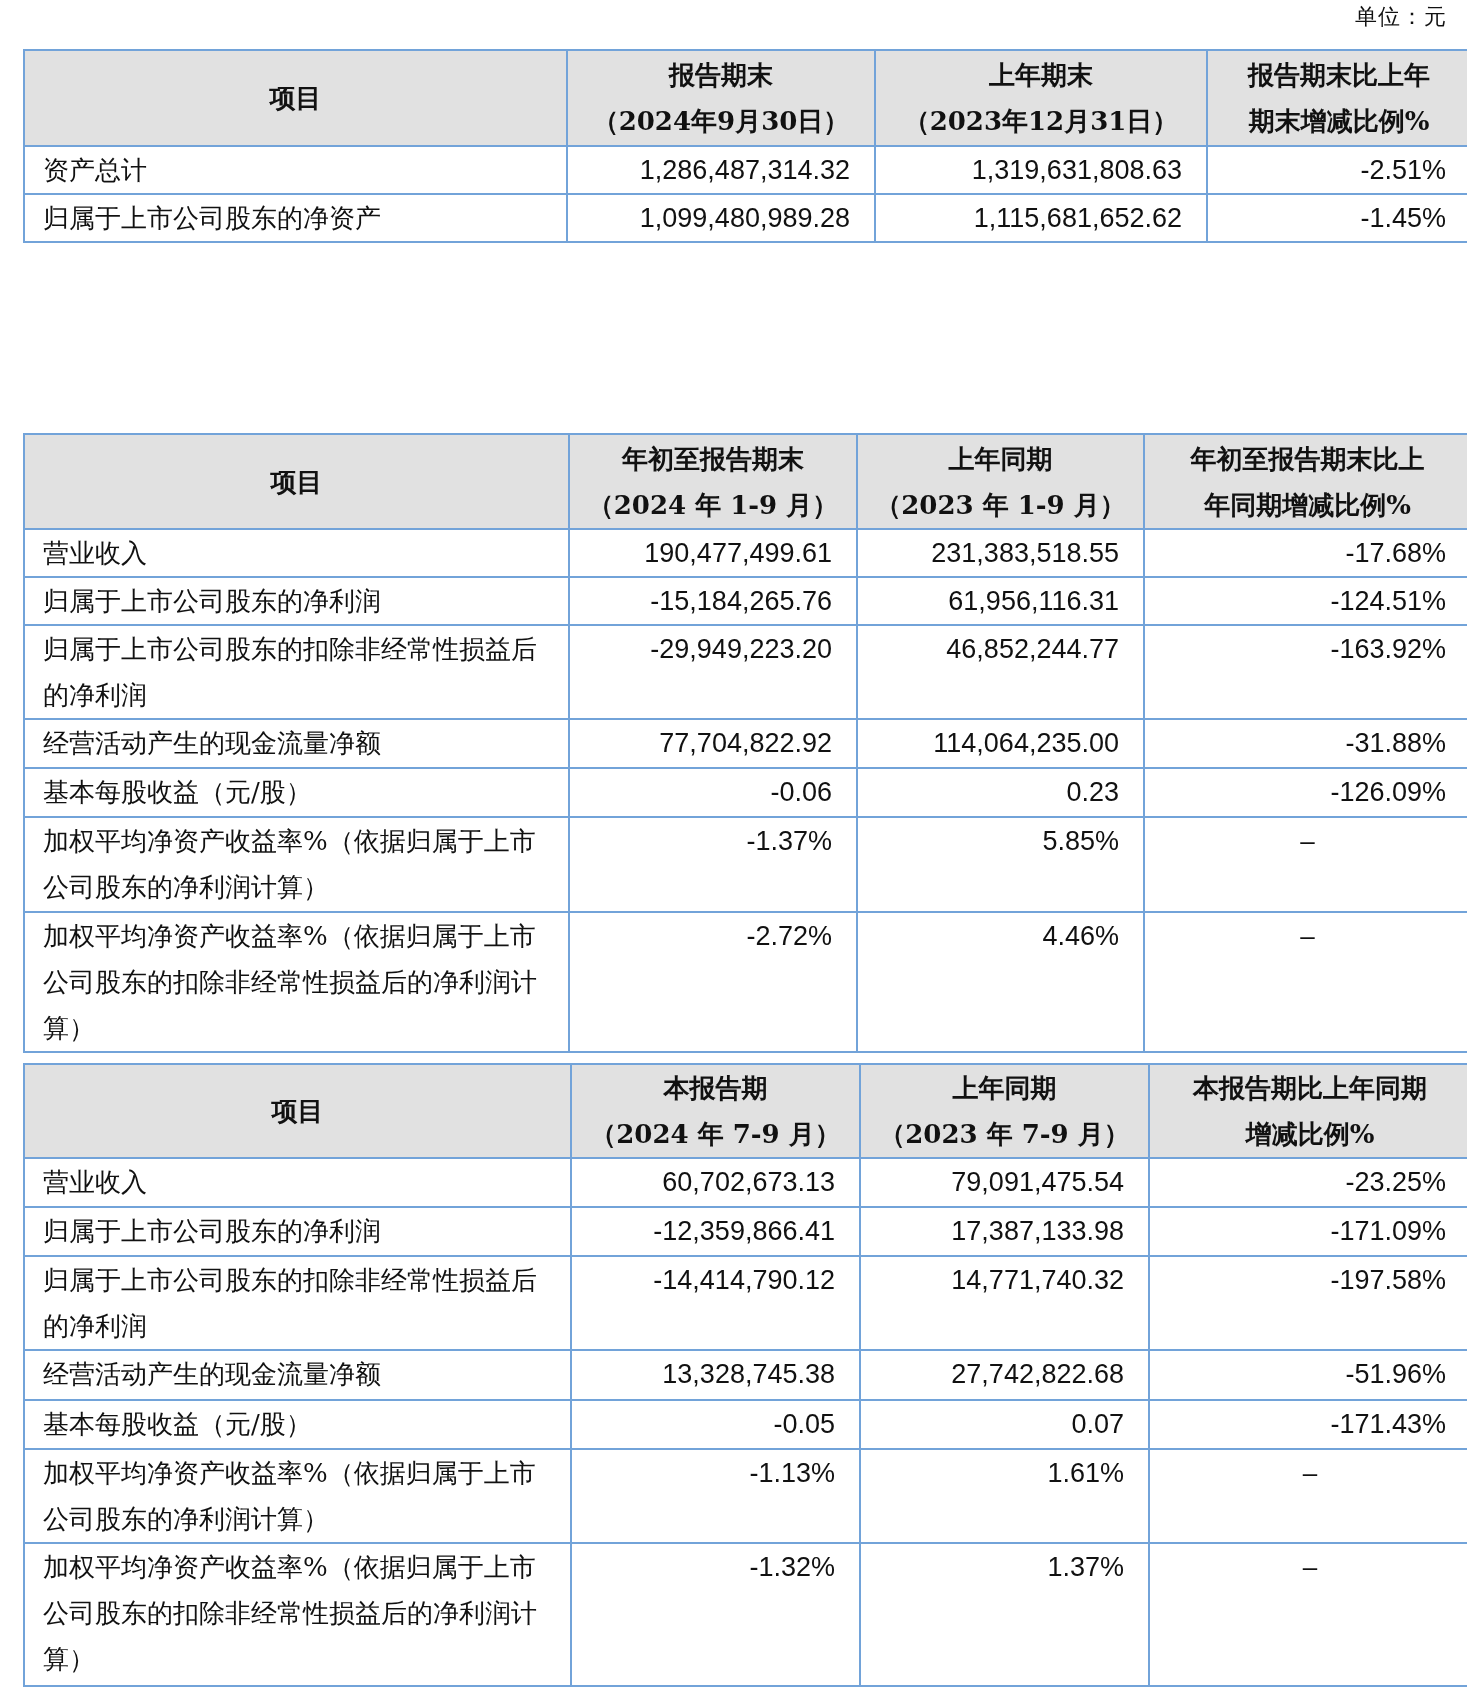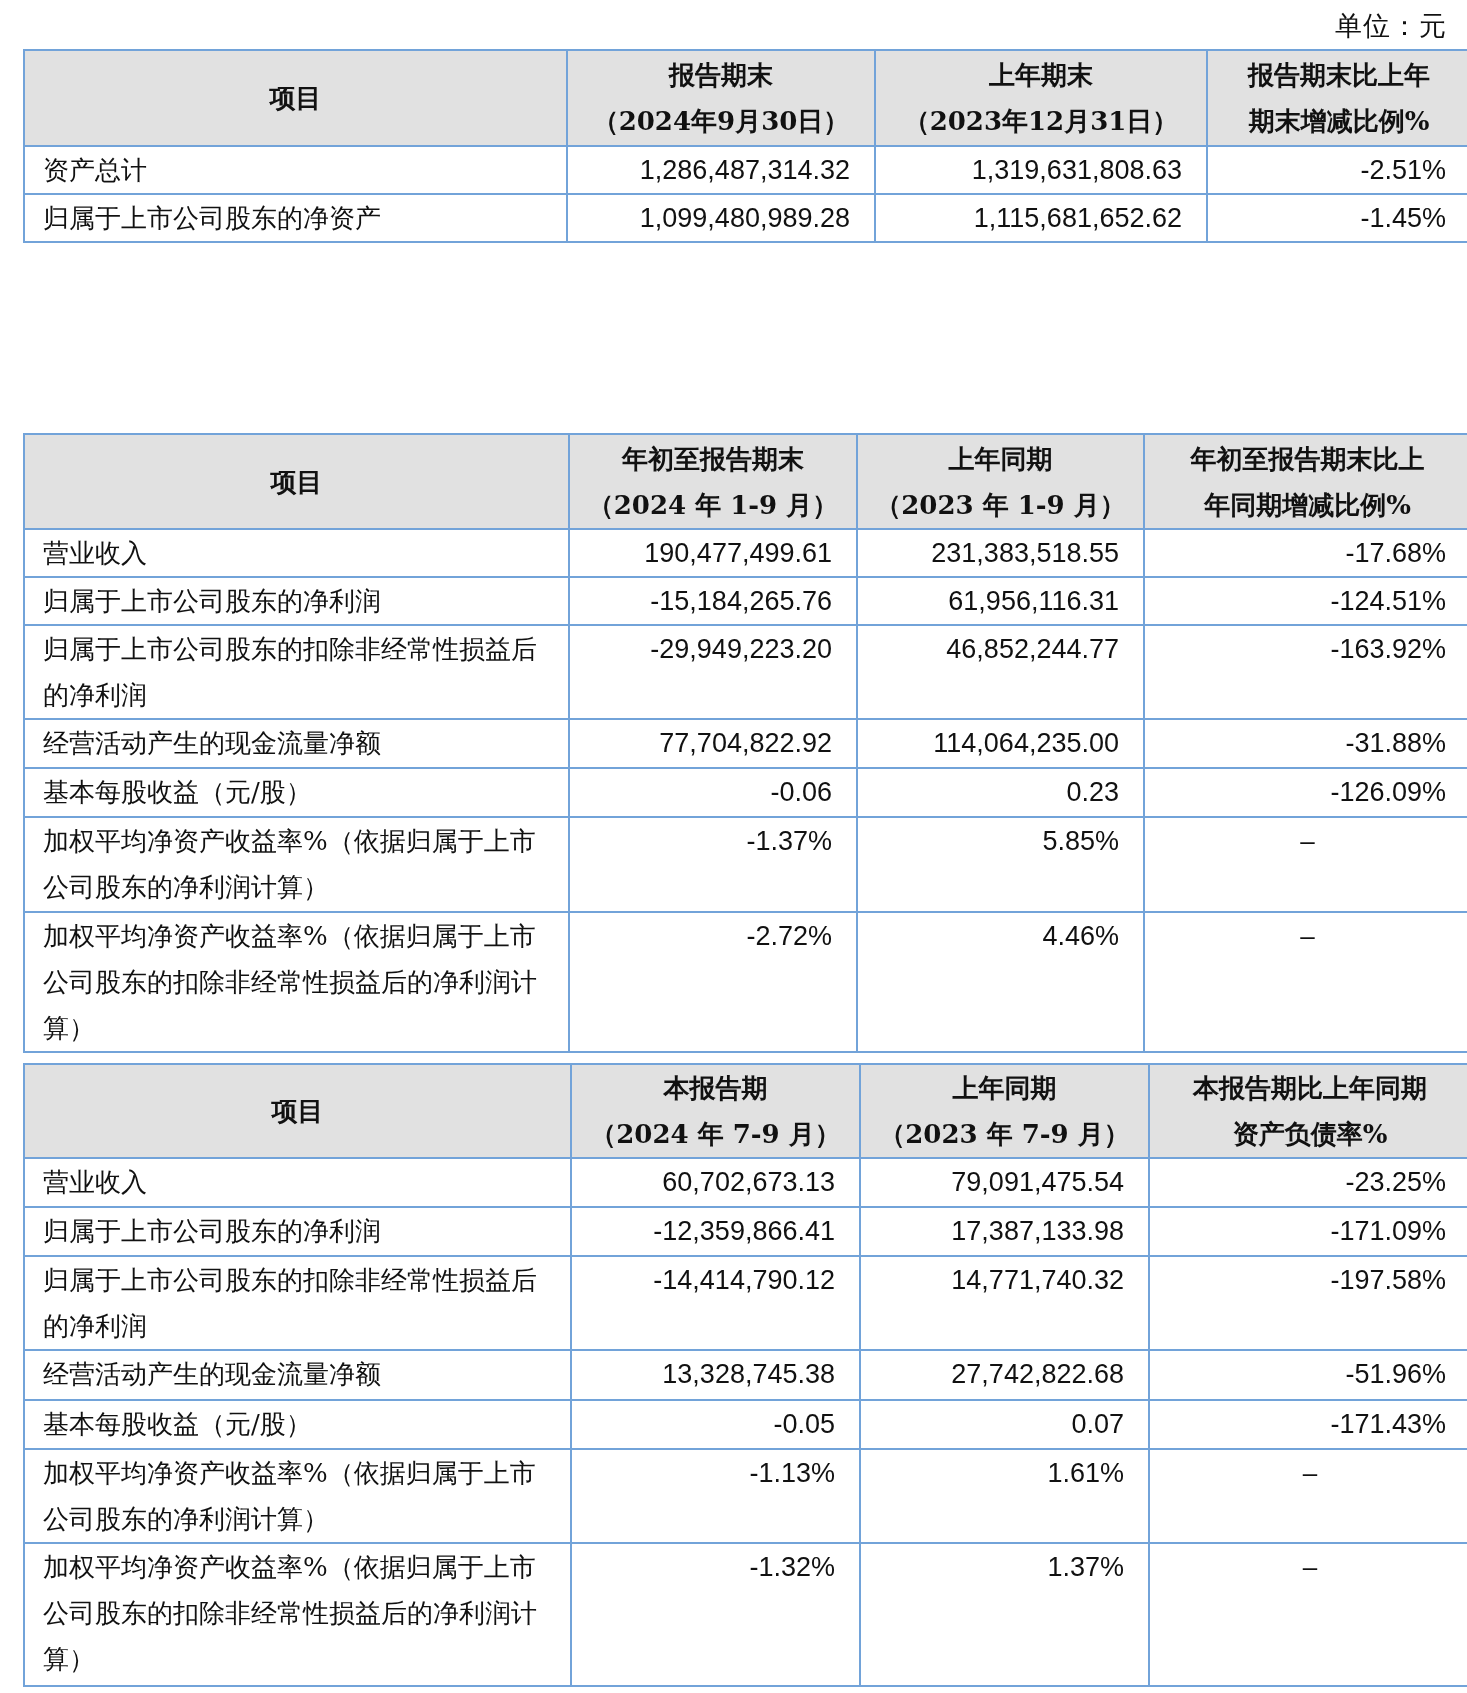--- a/index.html
+++ b/index.html
@@ -1,18 +1,18 @@
 <!DOCTYPE html>
 <html><head>
 <meta charset="utf-8">
 <style>
   html, body { margin:0; padding:0; background:#ffffff; }
   body { width:1467px; height:1693px; position:relative; overflow:hidden;
          font-family:"DejaVu Serif","Liberation Serif",serif; color:#111; }
-  .unit { position:absolute; right:20px; top:8px; font-size:27px; letter-spacing:1px;text-align:right; }
+  .unit { position:absolute; right:20px; top:2px; font-size:22px; letter-spacing:1px;text-align:right; }
   table.fin { position:absolute; left:23px; width:1447px; border-collapse:collapse; table-layout:fixed; }
   table.fin td { border:2px solid #72a3d9; padding:0 18px; font-size:26px; vertical-align:top; line-height:46px; }
   table.fin tr.hdr td { background:#e1e1e1; text-align:center; vertical-align:middle; font-weight:bold; line-height:46px; padding:0 8px; }
   table.fin td.num { text-align:right; font-family:"Liberation Sans","DejaVu Sans",sans-serif; font-size:27px; padding-right:24px; }
   table.fin td.dash { text-align:center; font-family:"Liberation Sans",sans-serif; }
   table.fin td.label { text-align:left; }
   .hl { display:block; white-space:nowrap; }
 </style>
 </head>
 <body>
@@ -138,21 +138,21 @@
     <td>
           <span class="hl">本报告期</span>
           <span class="hl">（2024 年 7-9 月）</span>
         </td>
     <td>
           <span class="hl">上年同期</span>
           <span class="hl">（2023 年 7-9 月）</span>
         </td>
     <td>
           <span class="hl">本报告期比上年同期</span>
-          <span class="hl">资产负债率%</span>
+          <span class="hl">增减比例%</span>
         </td>
   </tr>
   <tr style="height:49px;">
     <td class="label">营业收入</td>
     <td class="num">60,702,673.13</td>
     <td class="num">79,091,475.54</td>
     <td class="num">-23.25%</td>
   </tr>
   <tr style="height:49px;">
     <td class="label">归属于上市公司股东的净利润</td>

